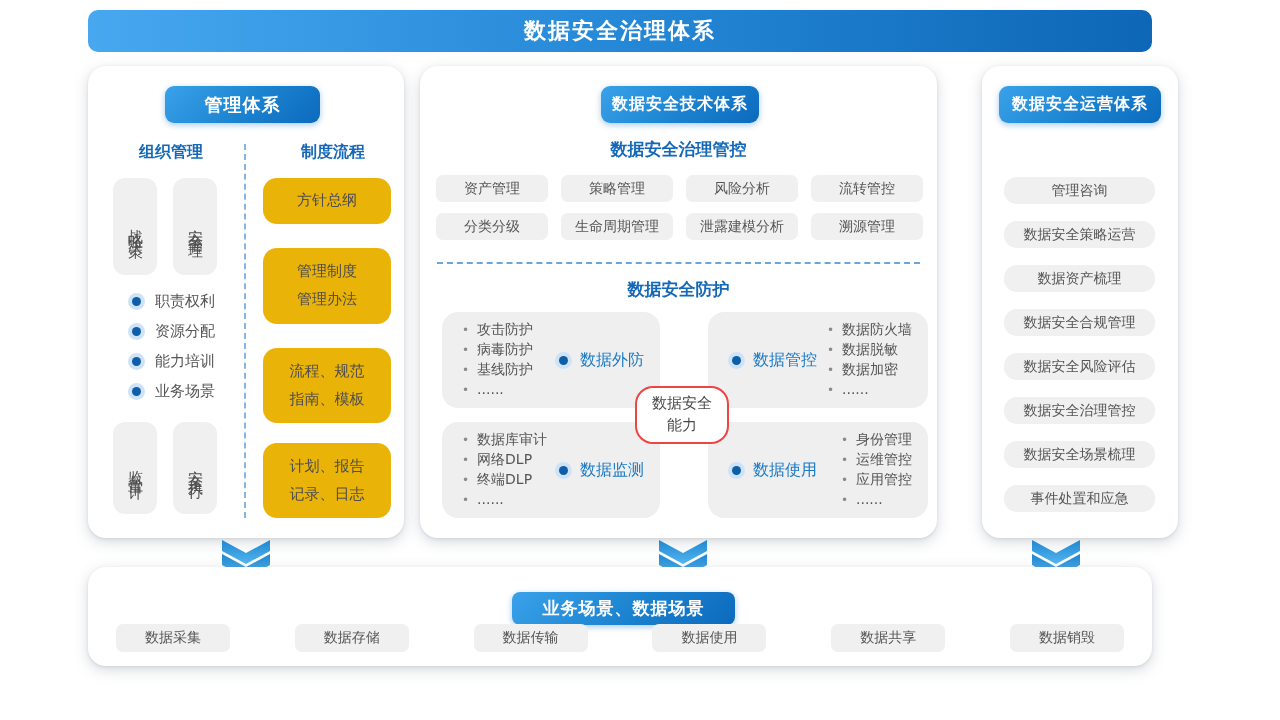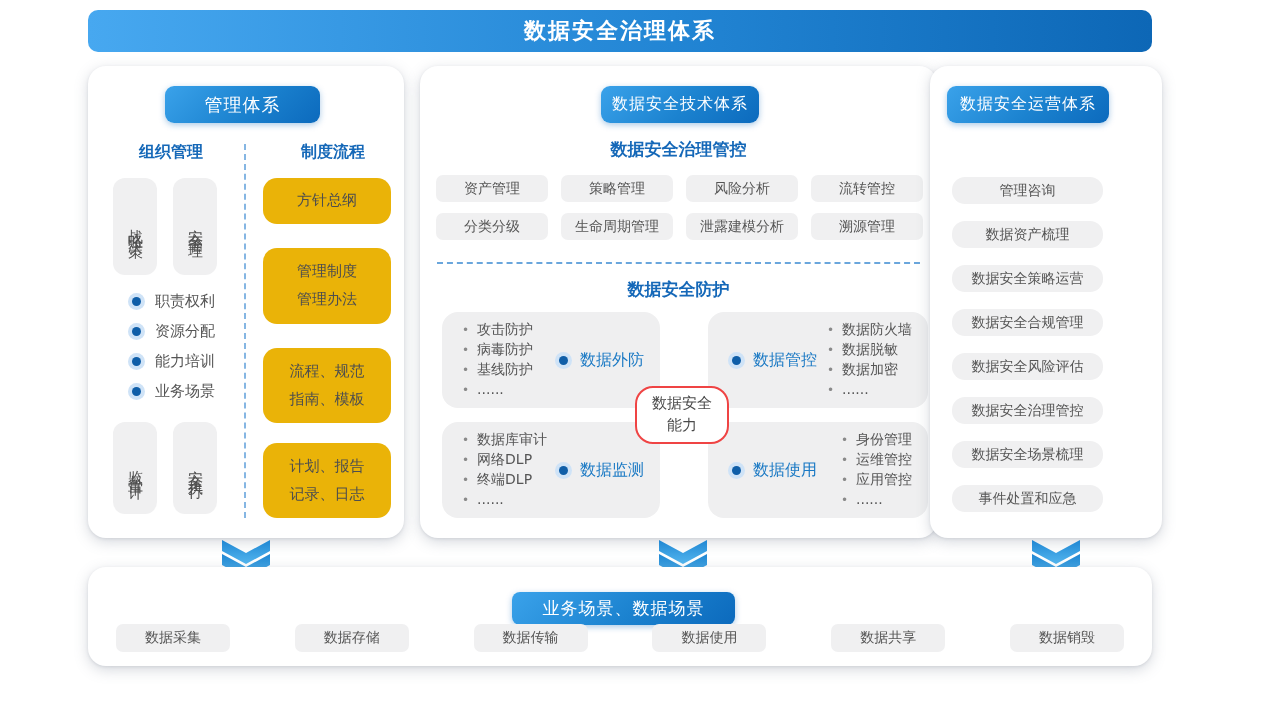--- a/index.html
+++ b/index.html
@@ -11,27 +11,27 @@
   .banner { position:absolute; left:88px; top:10px; width:1064px; height:42px; border-radius:10px;
             background:linear-gradient(90deg,#47a8f0 0%,#2285d4 55%,#0d67b6 100%);
             display:flex; align-items:center; justify-content:center;
             color:#fff; font-size:22px; font-weight:bold; letter-spacing:2px; }
 
   
   .panel { position:absolute; background:#fff; border-radius:18px;
            box-shadow:0 4px 14px rgba(120,130,145,.30), 0 1px 3px rgba(120,130,145,.18); }
   .panel.left   { left:88px;  top:66px;  width:316px;  height:472px; }
   .panel.mid    { left:420px; top:66px;  width:517px;  height:472px; }
-  .panel.right  { left:930px; top:66px;  width:232px;  height:472px; }
+  .panel.right  { left:982px; top:66px;  width:196px;  height:472px; }
   .panel.bottom { left:88px;  top:567px; width:1064px; height:99px;  }
 
   
   .hdr-btn { position:absolute; border-radius:9px;
              background:linear-gradient(135deg,#3aa2ea 0%,#1b82cf 55%,#0c6abd 100%);
-             color:#fff; font-weight:normal; display:flex; align-items:center; justify-content:center;
+             color:#fff; font-weight:bold; display:flex; align-items:center; justify-content:center;
              box-shadow:0 2px 6px rgba(13,103,182,.35); letter-spacing:1px; }
   .hdr-left   { left:77px;  top:20px; width:155px; height:37px; font-size:18px; }
   .hdr-mid    { left:181px; top:20px; width:158px; height:37px; font-size:16px; }
   .hdr-right  { left:17px;  top:20px; width:162px; height:37px; font-size:16px; }
   .hdr-bottom { left:424px; top:14px; width:223px; height:33px; font-size:17px; border-radius:8px;margin-top:11px; }
 
   .sec-title { position:absolute; color:#1568b8; font-weight:bold; font-size:16px; text-align:center; }
   .t-org  { left:38px;  top:76px; width:90px; }
   .t-proc { left:200px; top:76px; width:90px; }
   .vdash  { position:absolute; left:156px; top:78px; height:374px; width:0; border-left:2px dashed #85b6e3; }
@@ -228,22 +228,22 @@
     </div>
 
     <div class="center-box">数据安全
 能力</div>
   </div>
 
   <div class="panel right">
     <div class="hdr-btn hdr-right">数据安全运营体系</div>
     <div class="ops-list">
       <div class="ops-pill">管理咨询</div>
+      <div class="ops-pill">数据安全策略运营</div>
       <div class="ops-pill">数据资产梳理</div>
-      <div class="ops-pill">数据安全策略运营</div>
       <div class="ops-pill">数据安全合规管理</div>
       <div class="ops-pill">数据安全风险评估</div>
       <div class="ops-pill">数据安全治理管控</div>
       <div class="ops-pill">数据安全场景梳理</div>
       <div class="ops-pill">事件处置和应急</div>
     </div>
   </div>
 
   <svg class="chev cv1" viewBox="0 0 48 40">
     <defs>

